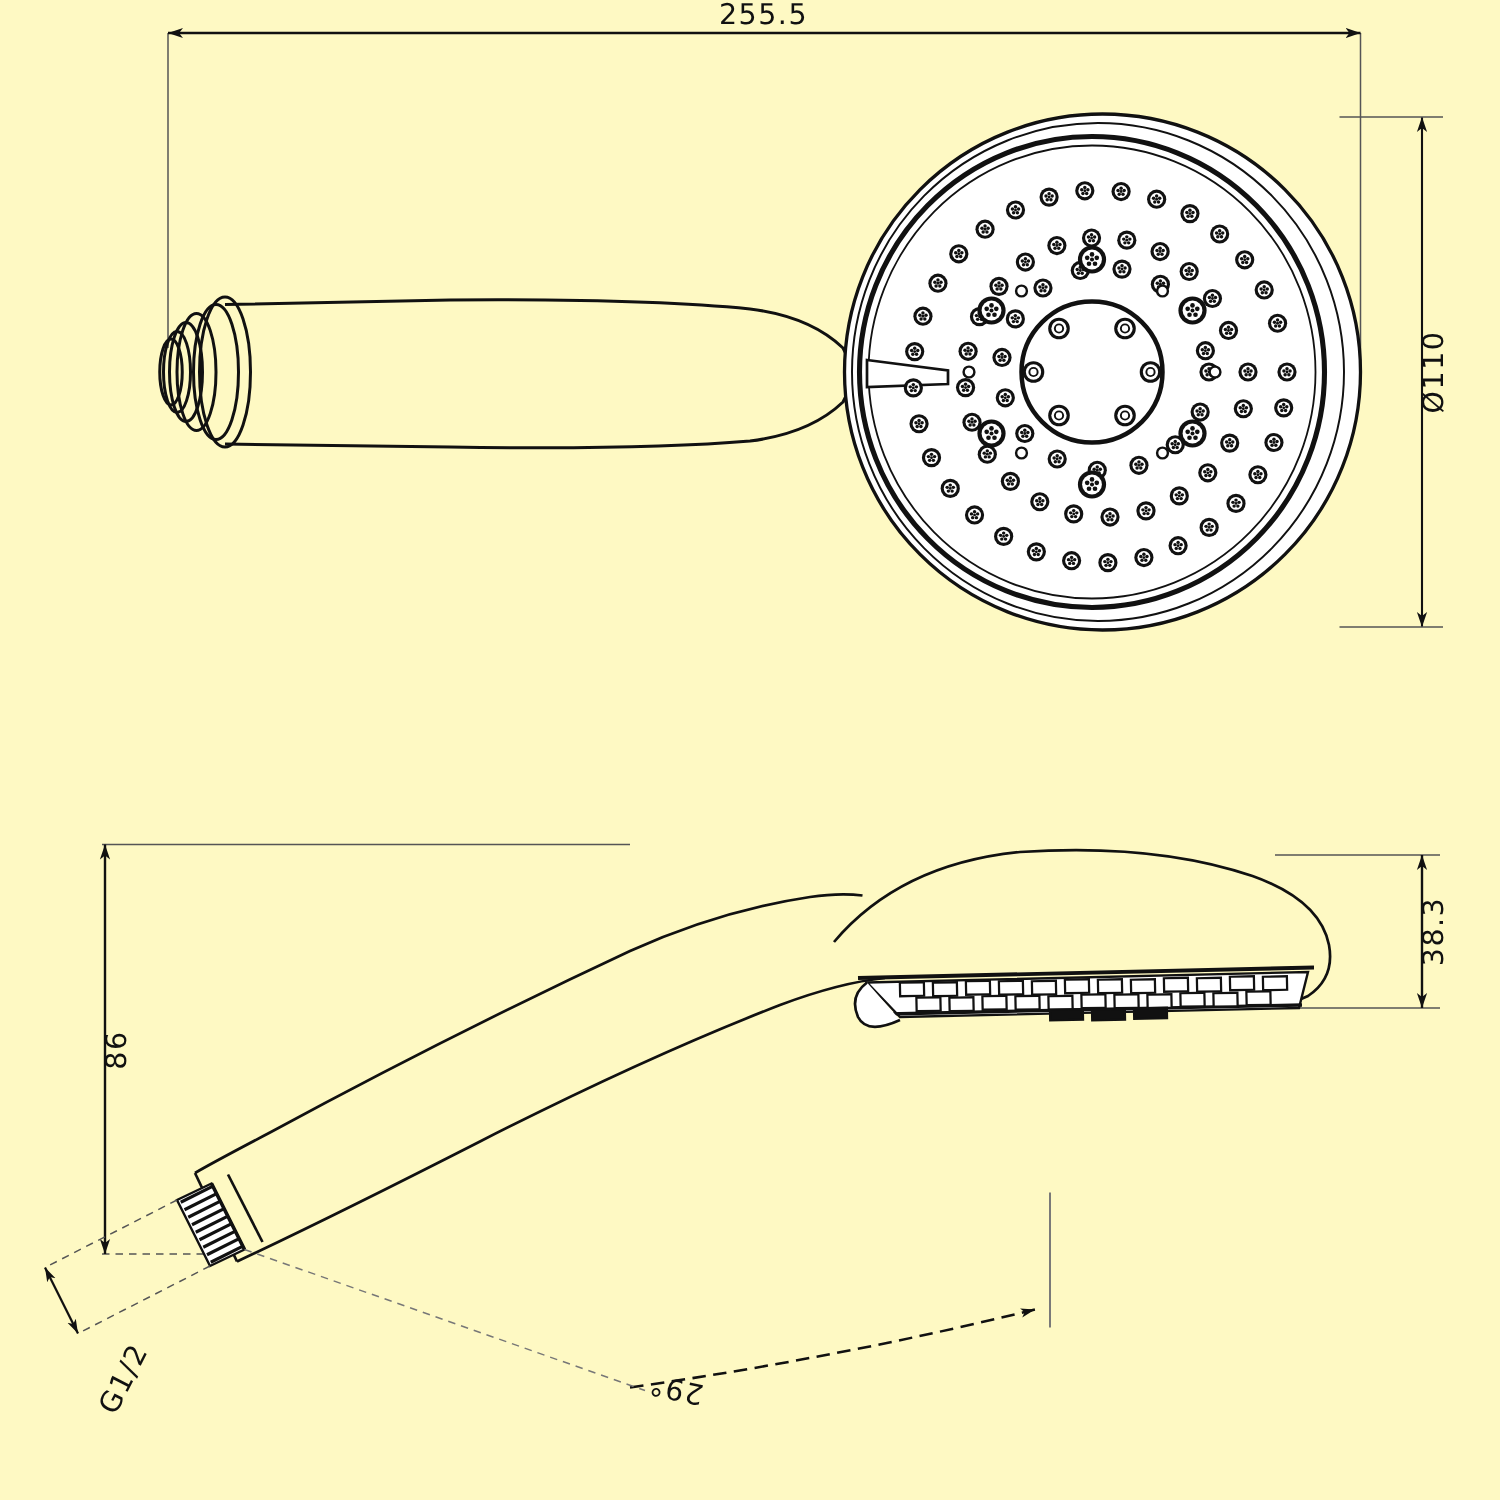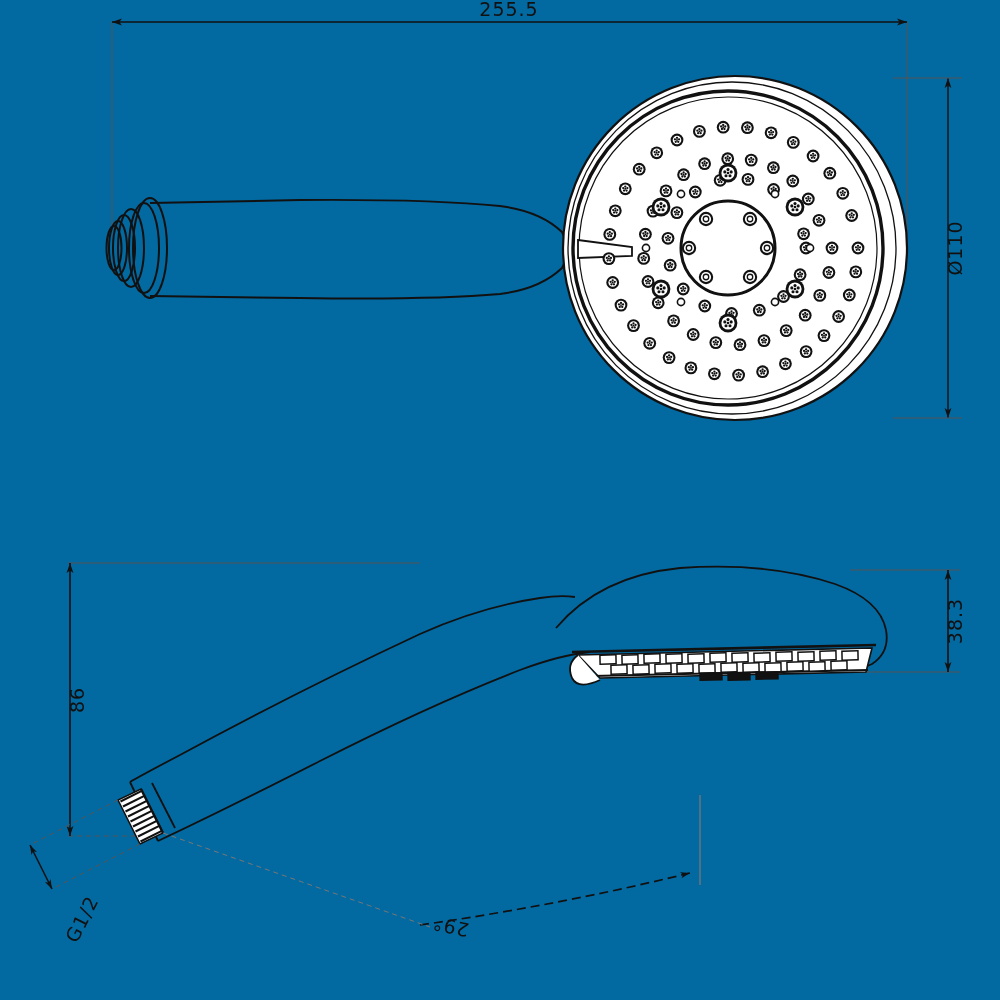--- a/index.html
+++ b/index.html
@@ -1,21 +1,21 @@
 <!DOCTYPE html>
 <html><head>
 <meta charset="utf-8">
 <title>Handheld Shower Head Technical Drawing</title>
 <style>
   html,body{margin:0;padding:0;background:#ffffff;}
   body{
     width:1000px;height:1000px;overflow:hidden;
     font-family:"DejaVu Sans",sans-serif;
   }
-  #sheet{position:relative;width:1000px;height:1000px;background:#0369a1;}
+  #sheet{position:relative;width:1000px;height:1000px;background:#fef9c3;}
   svg#drawing{position:absolute;left:0;top:0;width:1000px;height:1000px;display:block;}
   .dimtext{
     font-family:"DejaVu Sans",sans-serif;
     font-size:19px;
     fill:#111111;
     letter-spacing:1px;
     font-weight:500;
   }
   .dimtext-rot{
     font-family:"DejaVu Sans",sans-serif;

